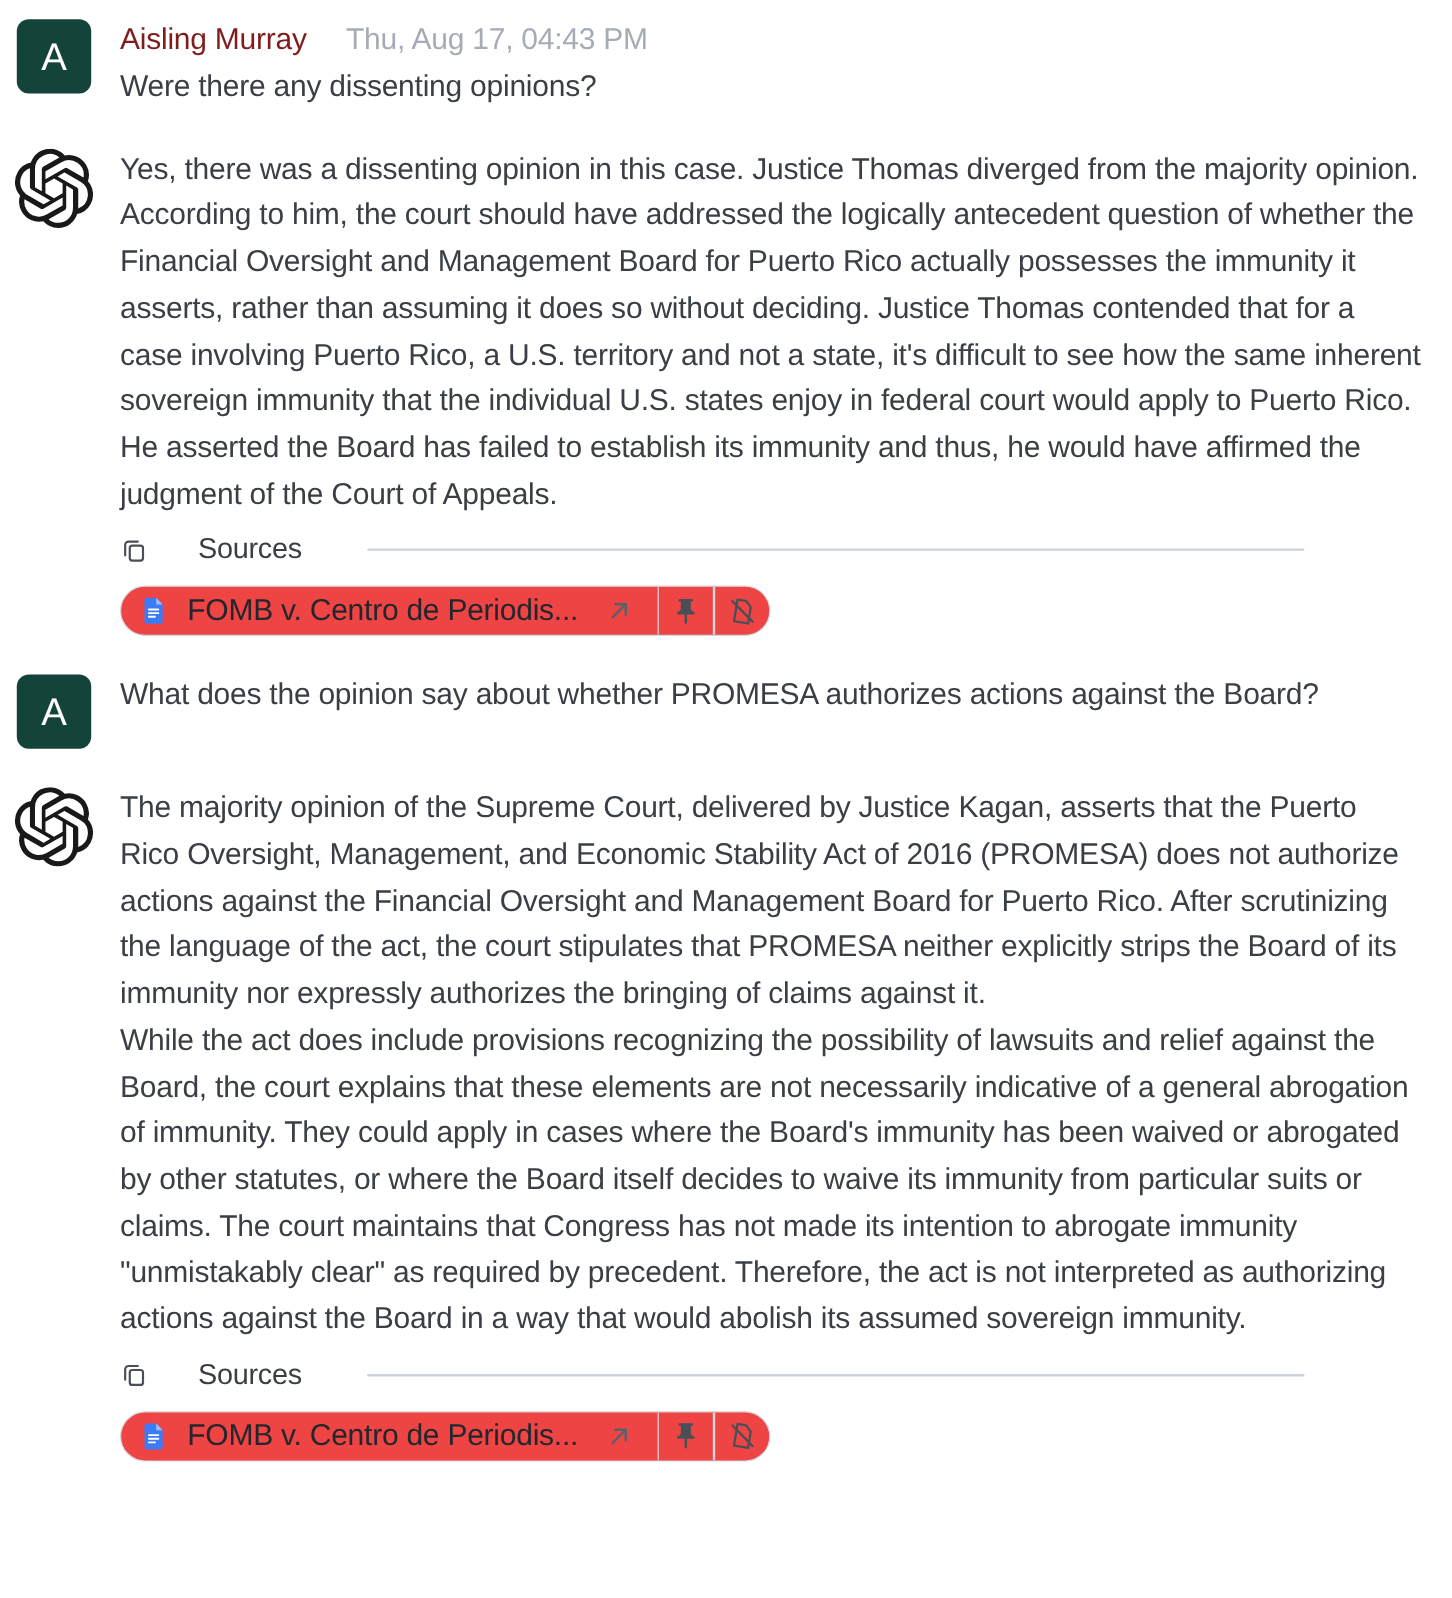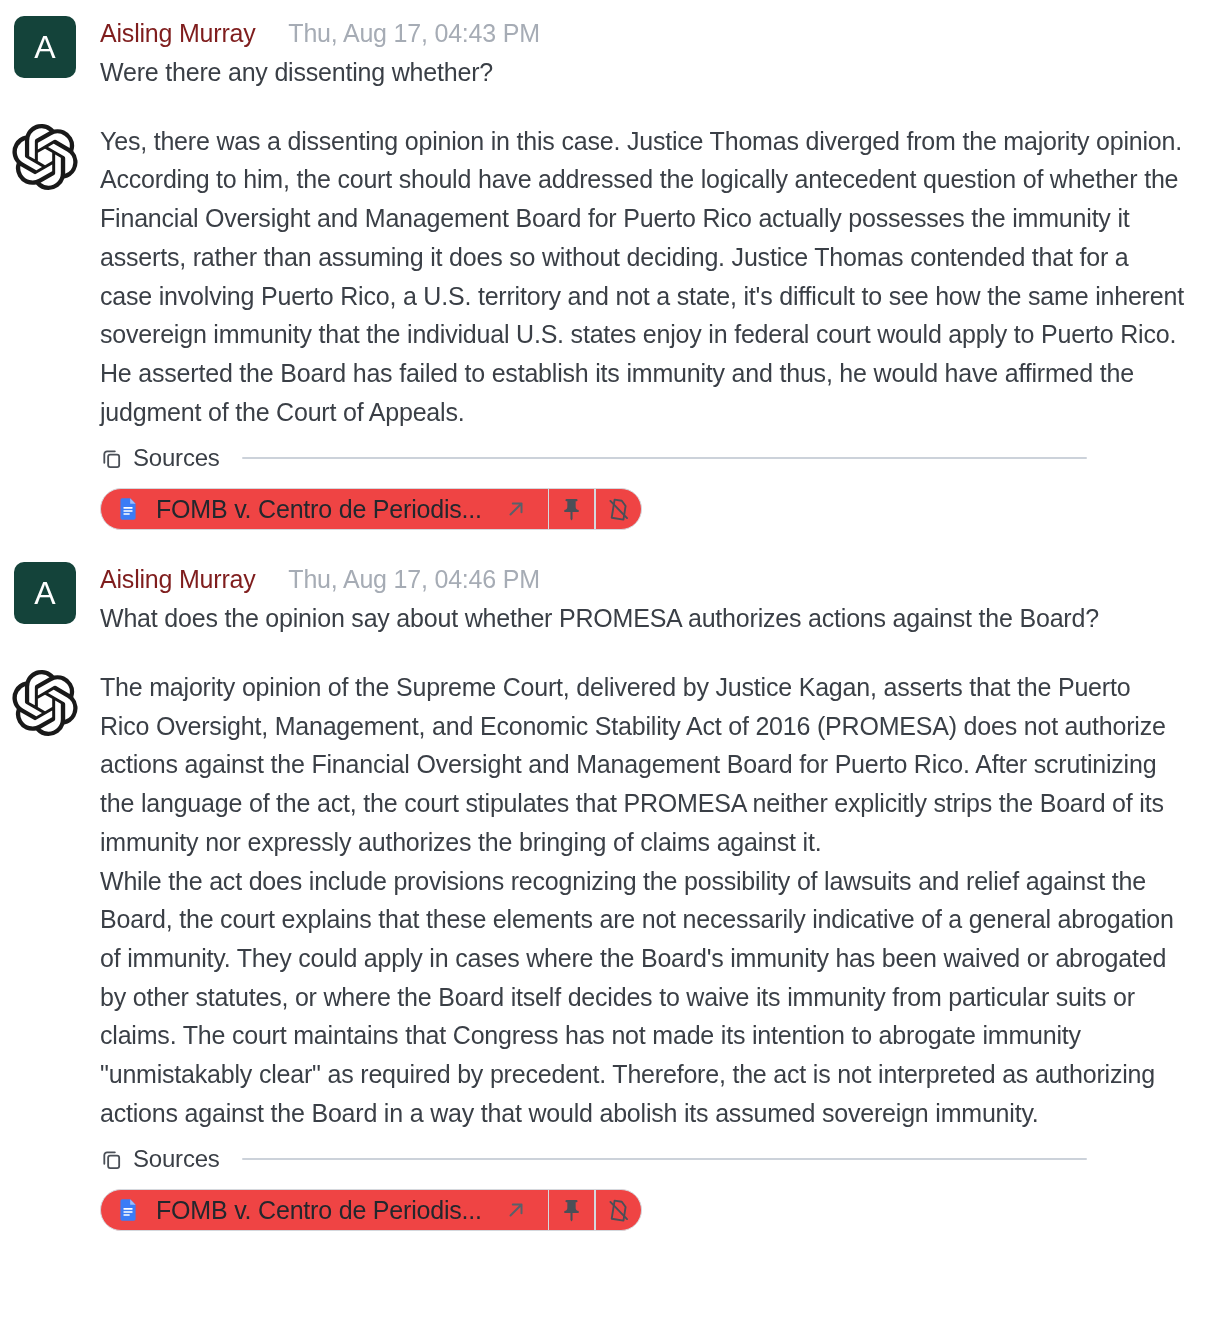--- a/index.html
+++ b/index.html
@@ -39,20 +39,21 @@
     font-size: 25px;
     line-height: 38.7px;
     letter-spacing: -0.2px;
     color: #3a3f46;
   }
 
   .sources { margin-top: 13px; }
   .sources-head {
     display: flex; align-items: center;
     width: 987px;
+    gap: 32px;
   }
   .sources-head .src-icon { width: 23px; height: 23px; flex: none; margin-right: 10px; }
   .sources-label { font-size: 24px; color: #3a3f46; letter-spacing: -0.2px; }
   .sources-rule { flex: 1; height: 2px; background: #ccd2da; margin-left: 22px; border-radius: 1px; }
 
   .source-chip {
     margin-top: 16px;
     display: inline-flex;
     align-items: stretch;
     height: 42px;
@@ -117,21 +118,21 @@
   <div class="message">
     <div class="avatar-col">
       <div class="avatar">A</div>
     </div>
     <div class="content">
       <div class="msg-header">
         <span class="author">Aisling Murray</span>
         <span class="timestamp">Thu, Aug 17, 04:43 PM</span>
       </div>
       <div class="msg-body">
-        <p>Were there any dissenting whether?</p>
+        <p>Were there any dissenting opinions?</p>
       </div>
     </div>
   </div>
 
   <div class="message">
     <div class="avatar-col">
       <div class="gpt-logo">
         <svg viewBox="0 0 24 24">
             <use href="#openai-mark"></use>
           </svg>
@@ -175,24 +176,20 @@
         </div>
       </div>
     </div>
   </div>
 
   <div class="message">
     <div class="avatar-col">
       <div class="avatar">A</div>
     </div>
     <div class="content">
-      <div class="msg-header">
-        <span class="author">Aisling Murray</span>
-        <span class="timestamp">Thu, Aug 17, 04:46 PM</span>
-      </div>
       <div class="msg-body">
         <p>What does the opinion say about whether PROMESA authorizes actions against the Board?</p>
       </div>
     </div>
   </div>
 
   <div class="message" style="margin-bottom:10px;">
     <div class="avatar-col">
       <div class="gpt-logo">
         <svg viewBox="0 0 24 24">

